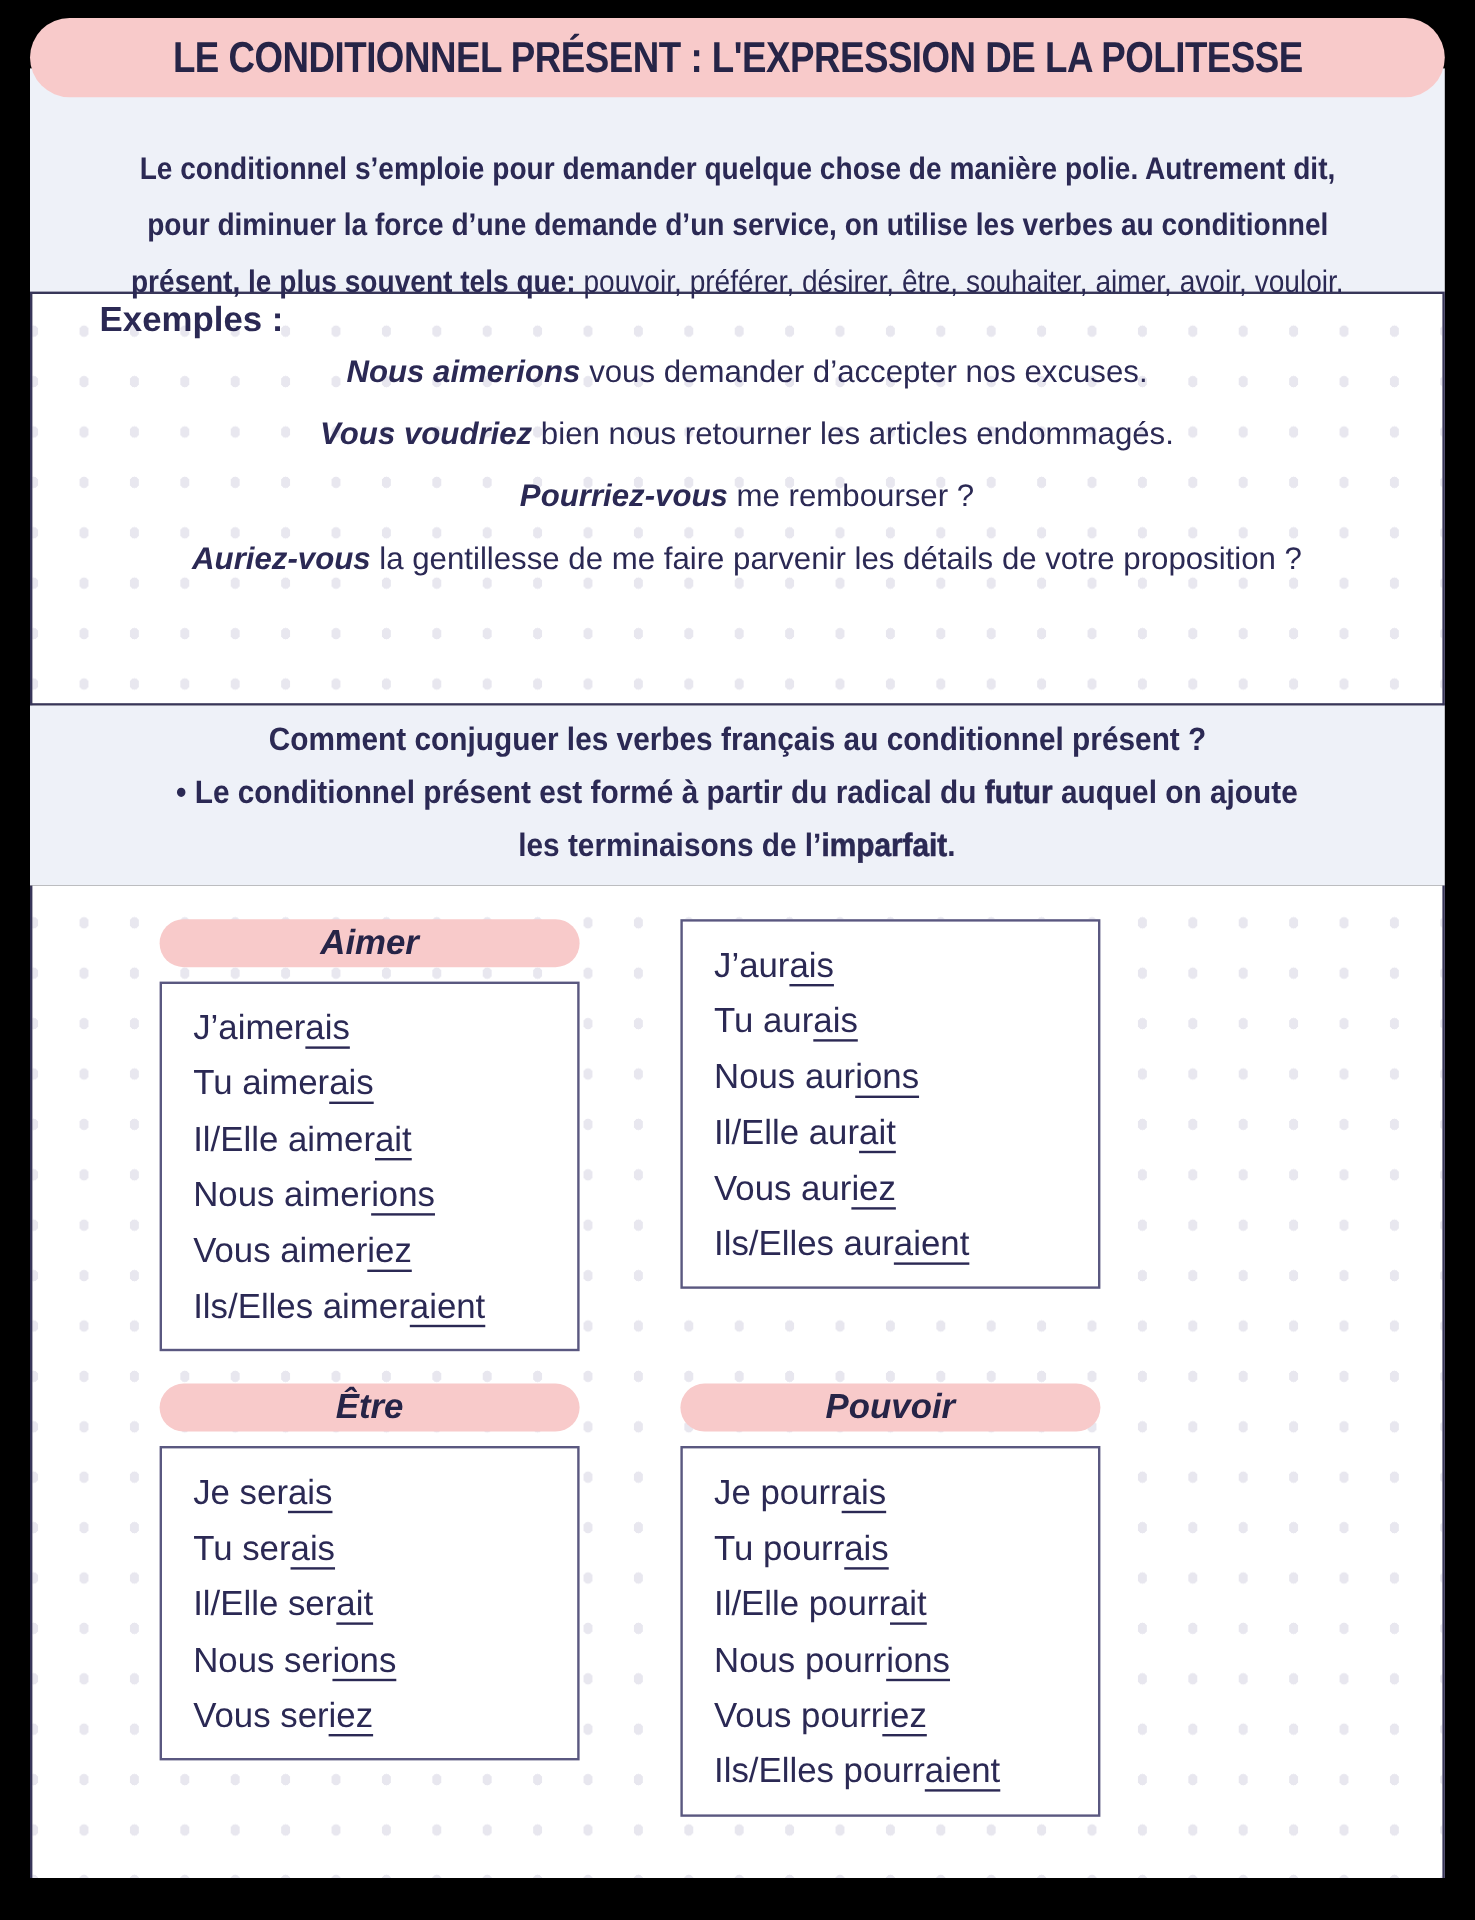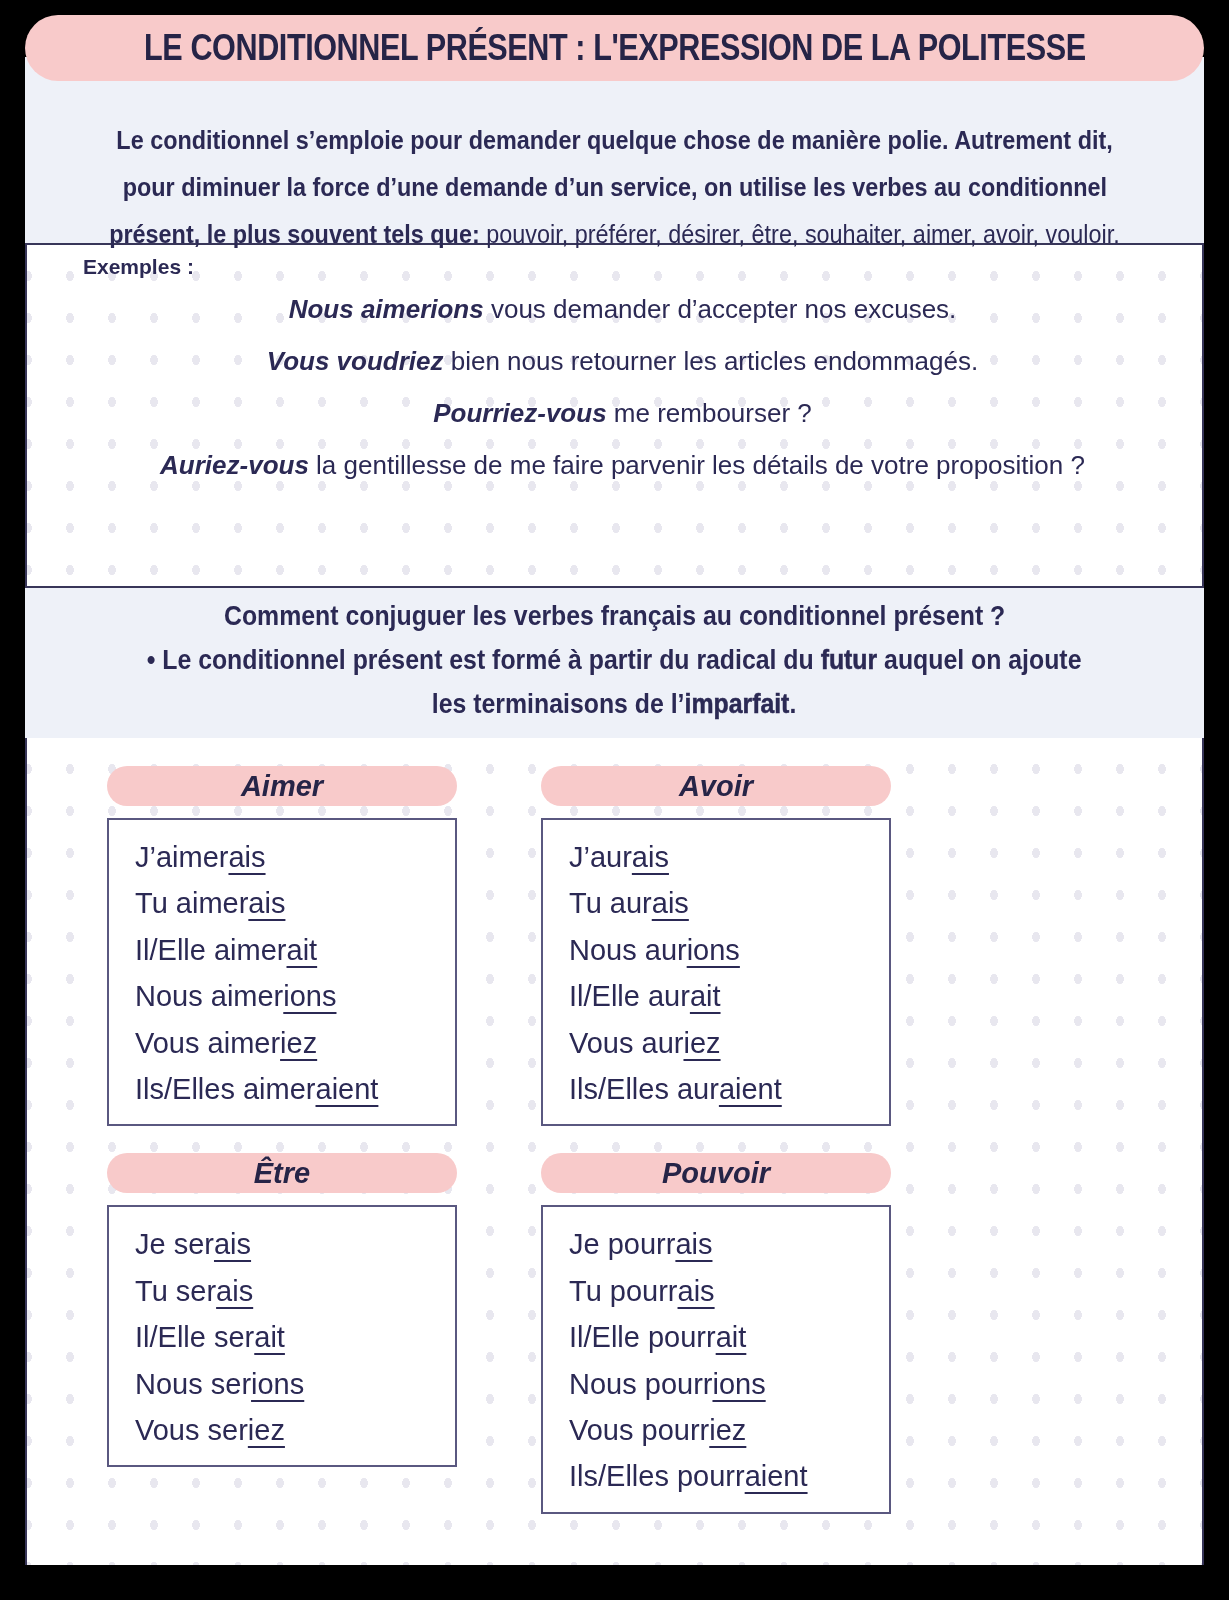--- a/index.html
+++ b/index.html
@@ -60,21 +60,21 @@
   .exemples{
     height:343px;
     box-sizing:border-box;
     border:2px solid #383659;
     border-top:none;
     padding-top:6px;
   }
   .exemples h2{
     margin:0;
     padding-left:56px;
-    font-size:21px;
+    font-size:29px;
     line-height:32px;
     font-weight:bold;
   }
   .exlist{text-align:center;}
   .exline{
     line-height:52px;
     font-size:26px;
     white-space:nowrap;
     margin-left:16px;
   }
@@ -95,21 +95,21 @@
     text-align:center;
   }
   .method .line>span{display:inline-block;transform:scaleX(.92);white-space:nowrap;}
   .method .xb{-webkit-text-stroke:.5px #2b2954;}
   
   .tablesec{
     height:827px;
     box-sizing:border-box;
     border-left:2px solid #383659;
     border-right:2px solid #383659;
-    padding:28px 0 0 80px;
+    padding:28px 0 0 106px;
   }
   .grid{
     display:grid;
     grid-template-columns:350px 350px;
     column-gap:84px;
     row-gap:27px;
   }
   .pill{
     height:40px;
     border-radius:20px;
@@ -180,23 +180,20 @@
           <div class="row"><span>J’aimer</span><span class="end">ais</span></div>
           <div class="row"><span>Tu aimer</span><span class="end">ais</span></div>
           <div class="row"><span>Il/Elle aimer</span><span class="end">ait</span></div>
           <div class="row"><span>Nous aimer</span><span class="end">ions</span></div>
           <div class="row"><span>Vous aimer</span><span class="end">iez</span></div>
           <div class="row"><span>Ils/Elles aimer</span><span class="end">aient</span></div>
         </div>
       </div>
 
       <div class="vtable">
-        <div class="pill">
-            <span>Avoir</span>
-          </div>
         <div class="box">
           <div class="row"><span>J’aur</span><span class="end">ais</span></div>
           <div class="row"><span>Tu aur</span><span class="end">ais</span></div>
           <div class="row"><span>Nous aur</span><span class="end">ions</span></div>
           <div class="row"><span>Il/Elle aur</span><span class="end">ait</span></div>
           <div class="row"><span>Vous aur</span><span class="end">iez</span></div>
           <div class="row"><span>Ils/Elles aur</span><span class="end">aient</span></div>
         </div>
       </div>
 

